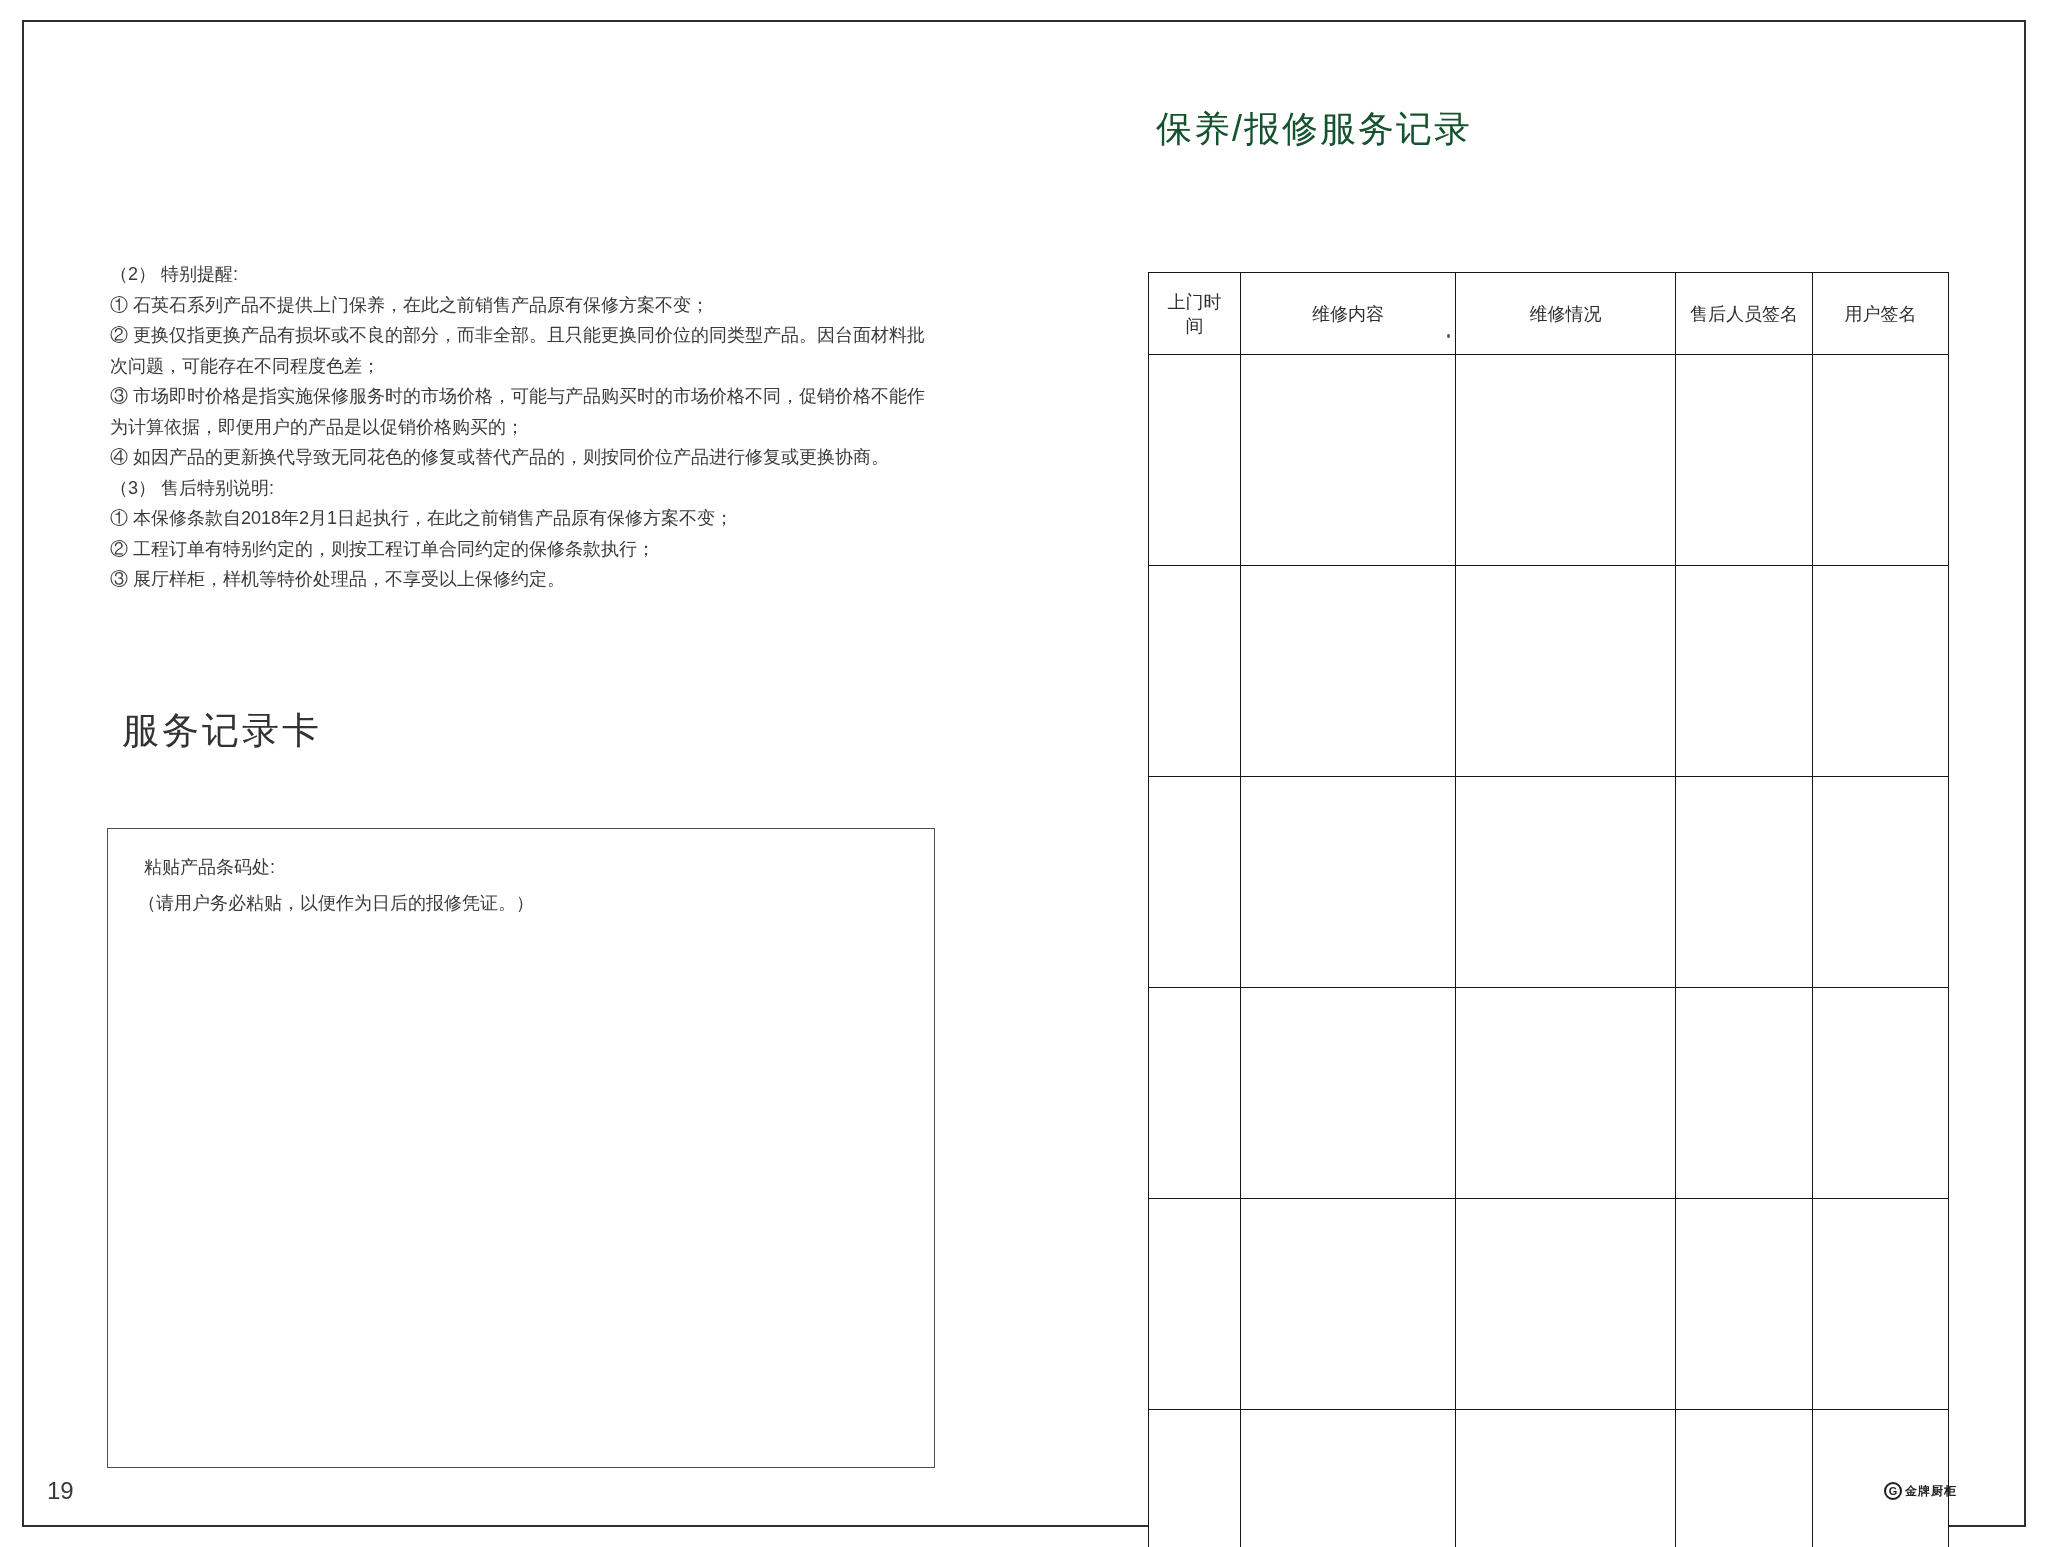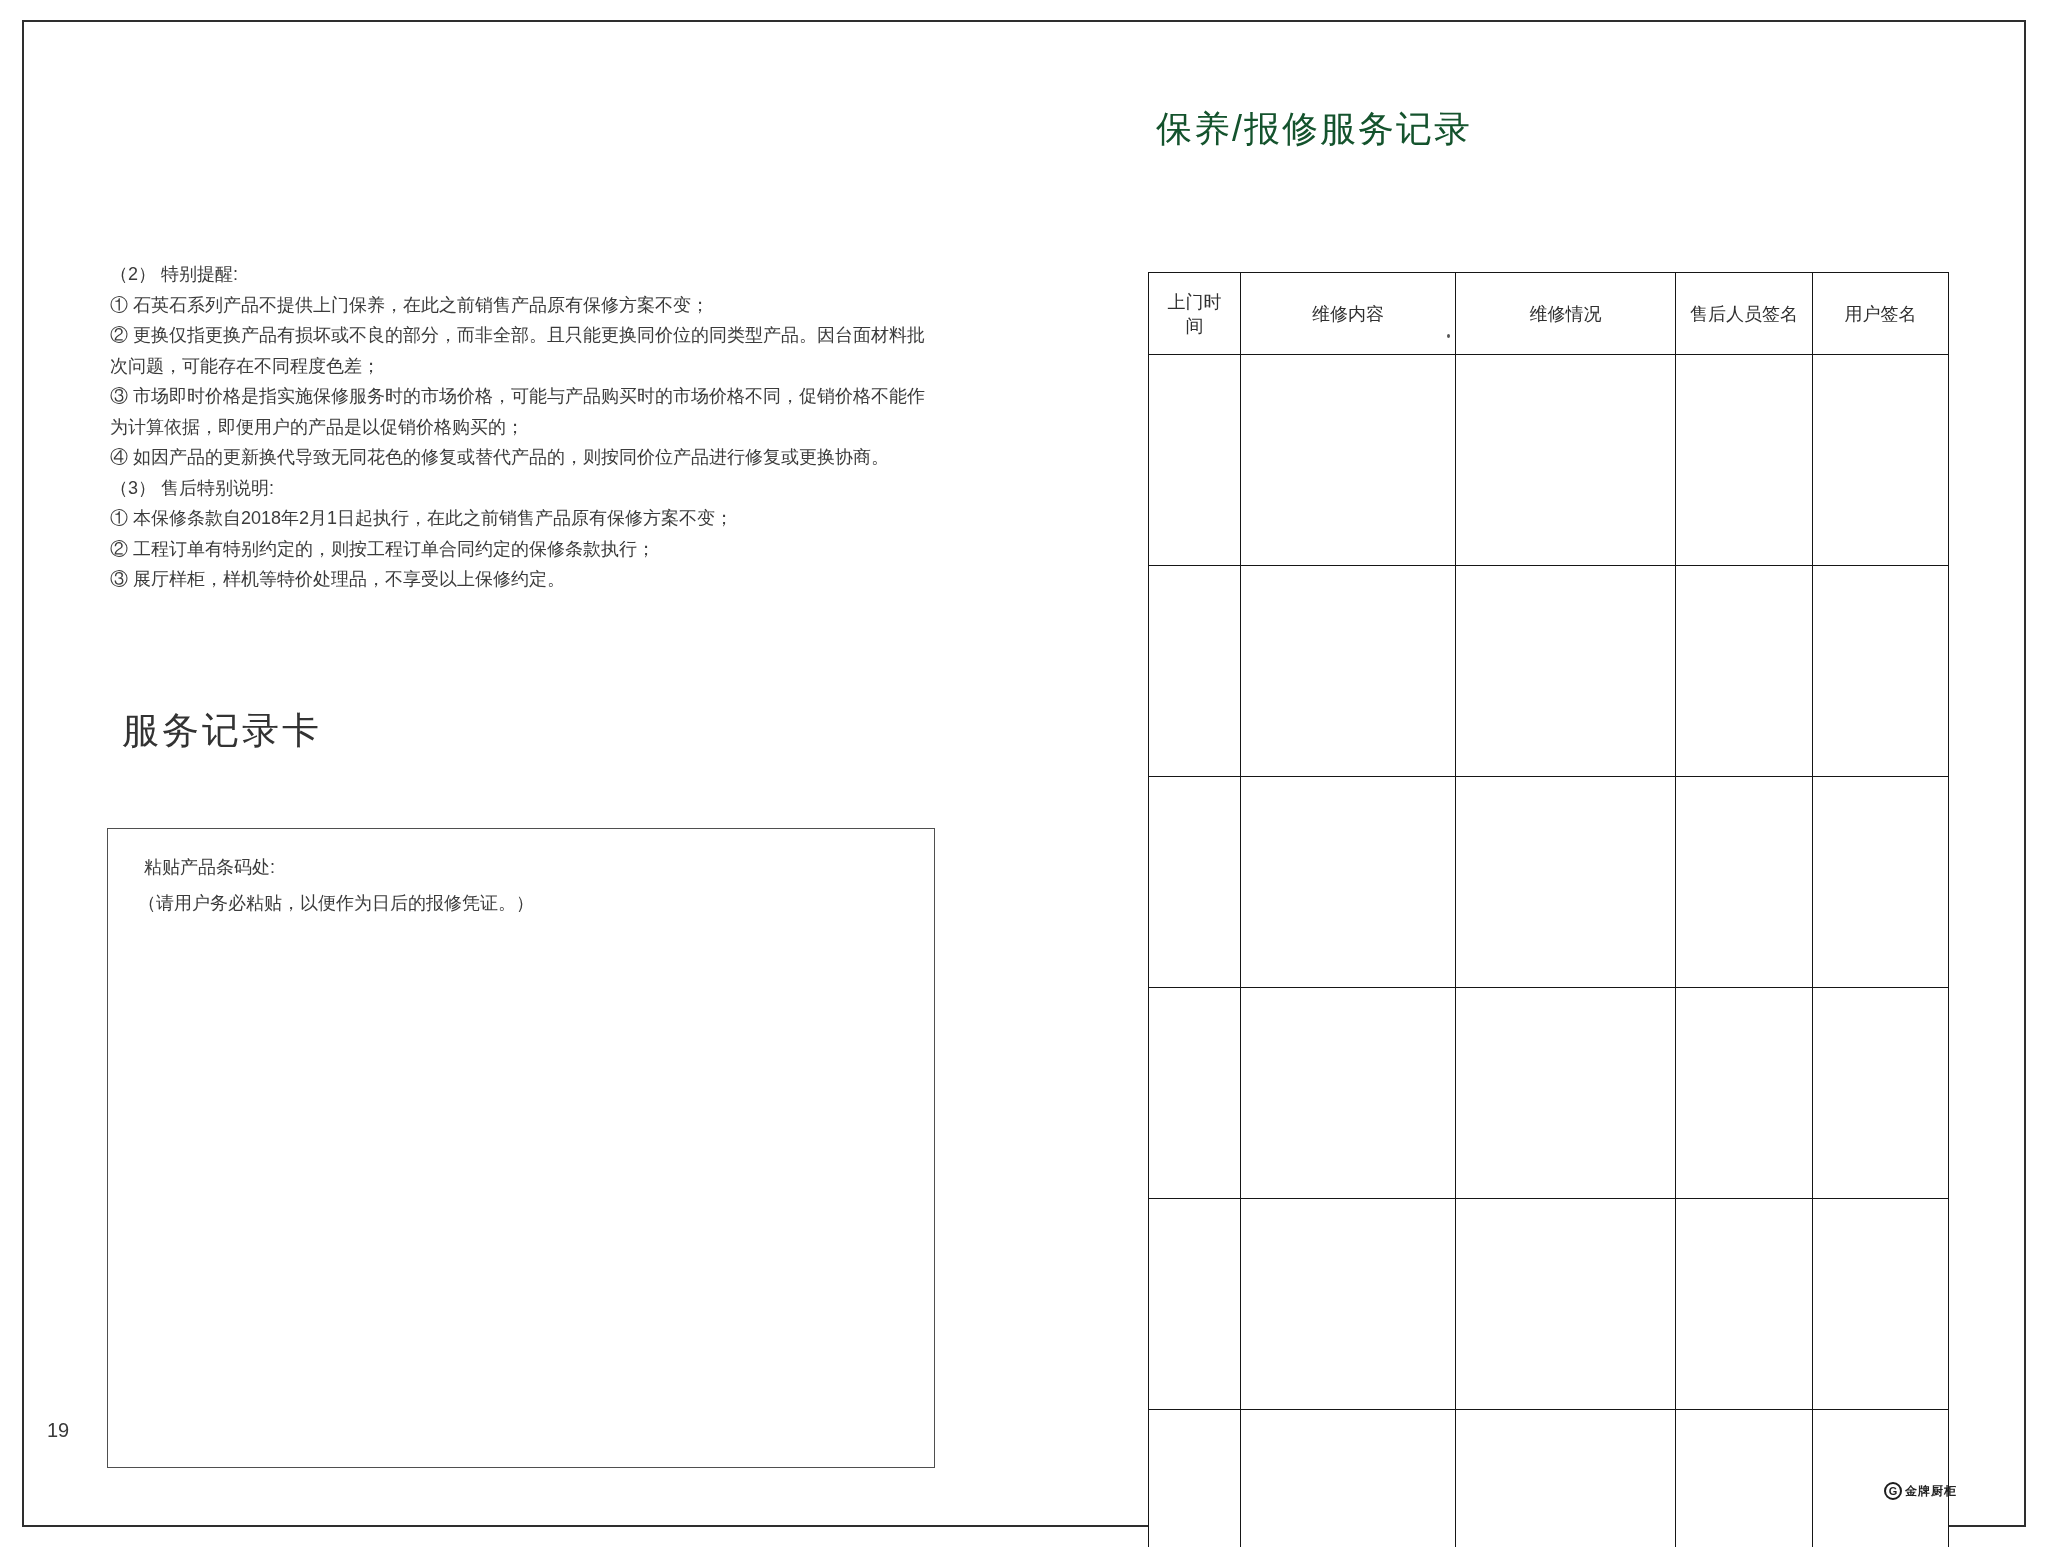--- a/index.html
+++ b/index.html
@@ -50,22 +50,22 @@
     text-align:center; vertical-align:middle; color:#2f2f2f;
     background:#fff;
   }
   .record-table td { height:186px; background:#fff; }
   .artifact-dot {
     position:absolute; left:1447px; top:334px; width:3px; height:4px;
     background:#555; border-radius:50%;
   }
   
   .page-number {
-    position:absolute; left:47px; top:1419px;
-    font-size:20px; color:#3a3a3a;
+    position:absolute; left:47px; top:1477px;
+    font-size:24px; color:#3a3a3a;
   }
   .brand {
     position:absolute; left:1884px; top:1482px;
     display:flex; align-items:center; gap:3px;
   }
   .g-icon {
     width:18px; height:18px; box-sizing:border-box;
     border:2px solid #1d1d1d; border-radius:50%;
     display:flex; align-items:center; justify-content:center;
     font-size:11px; font-weight:700; color:#1d1d1d; line-height:1;

